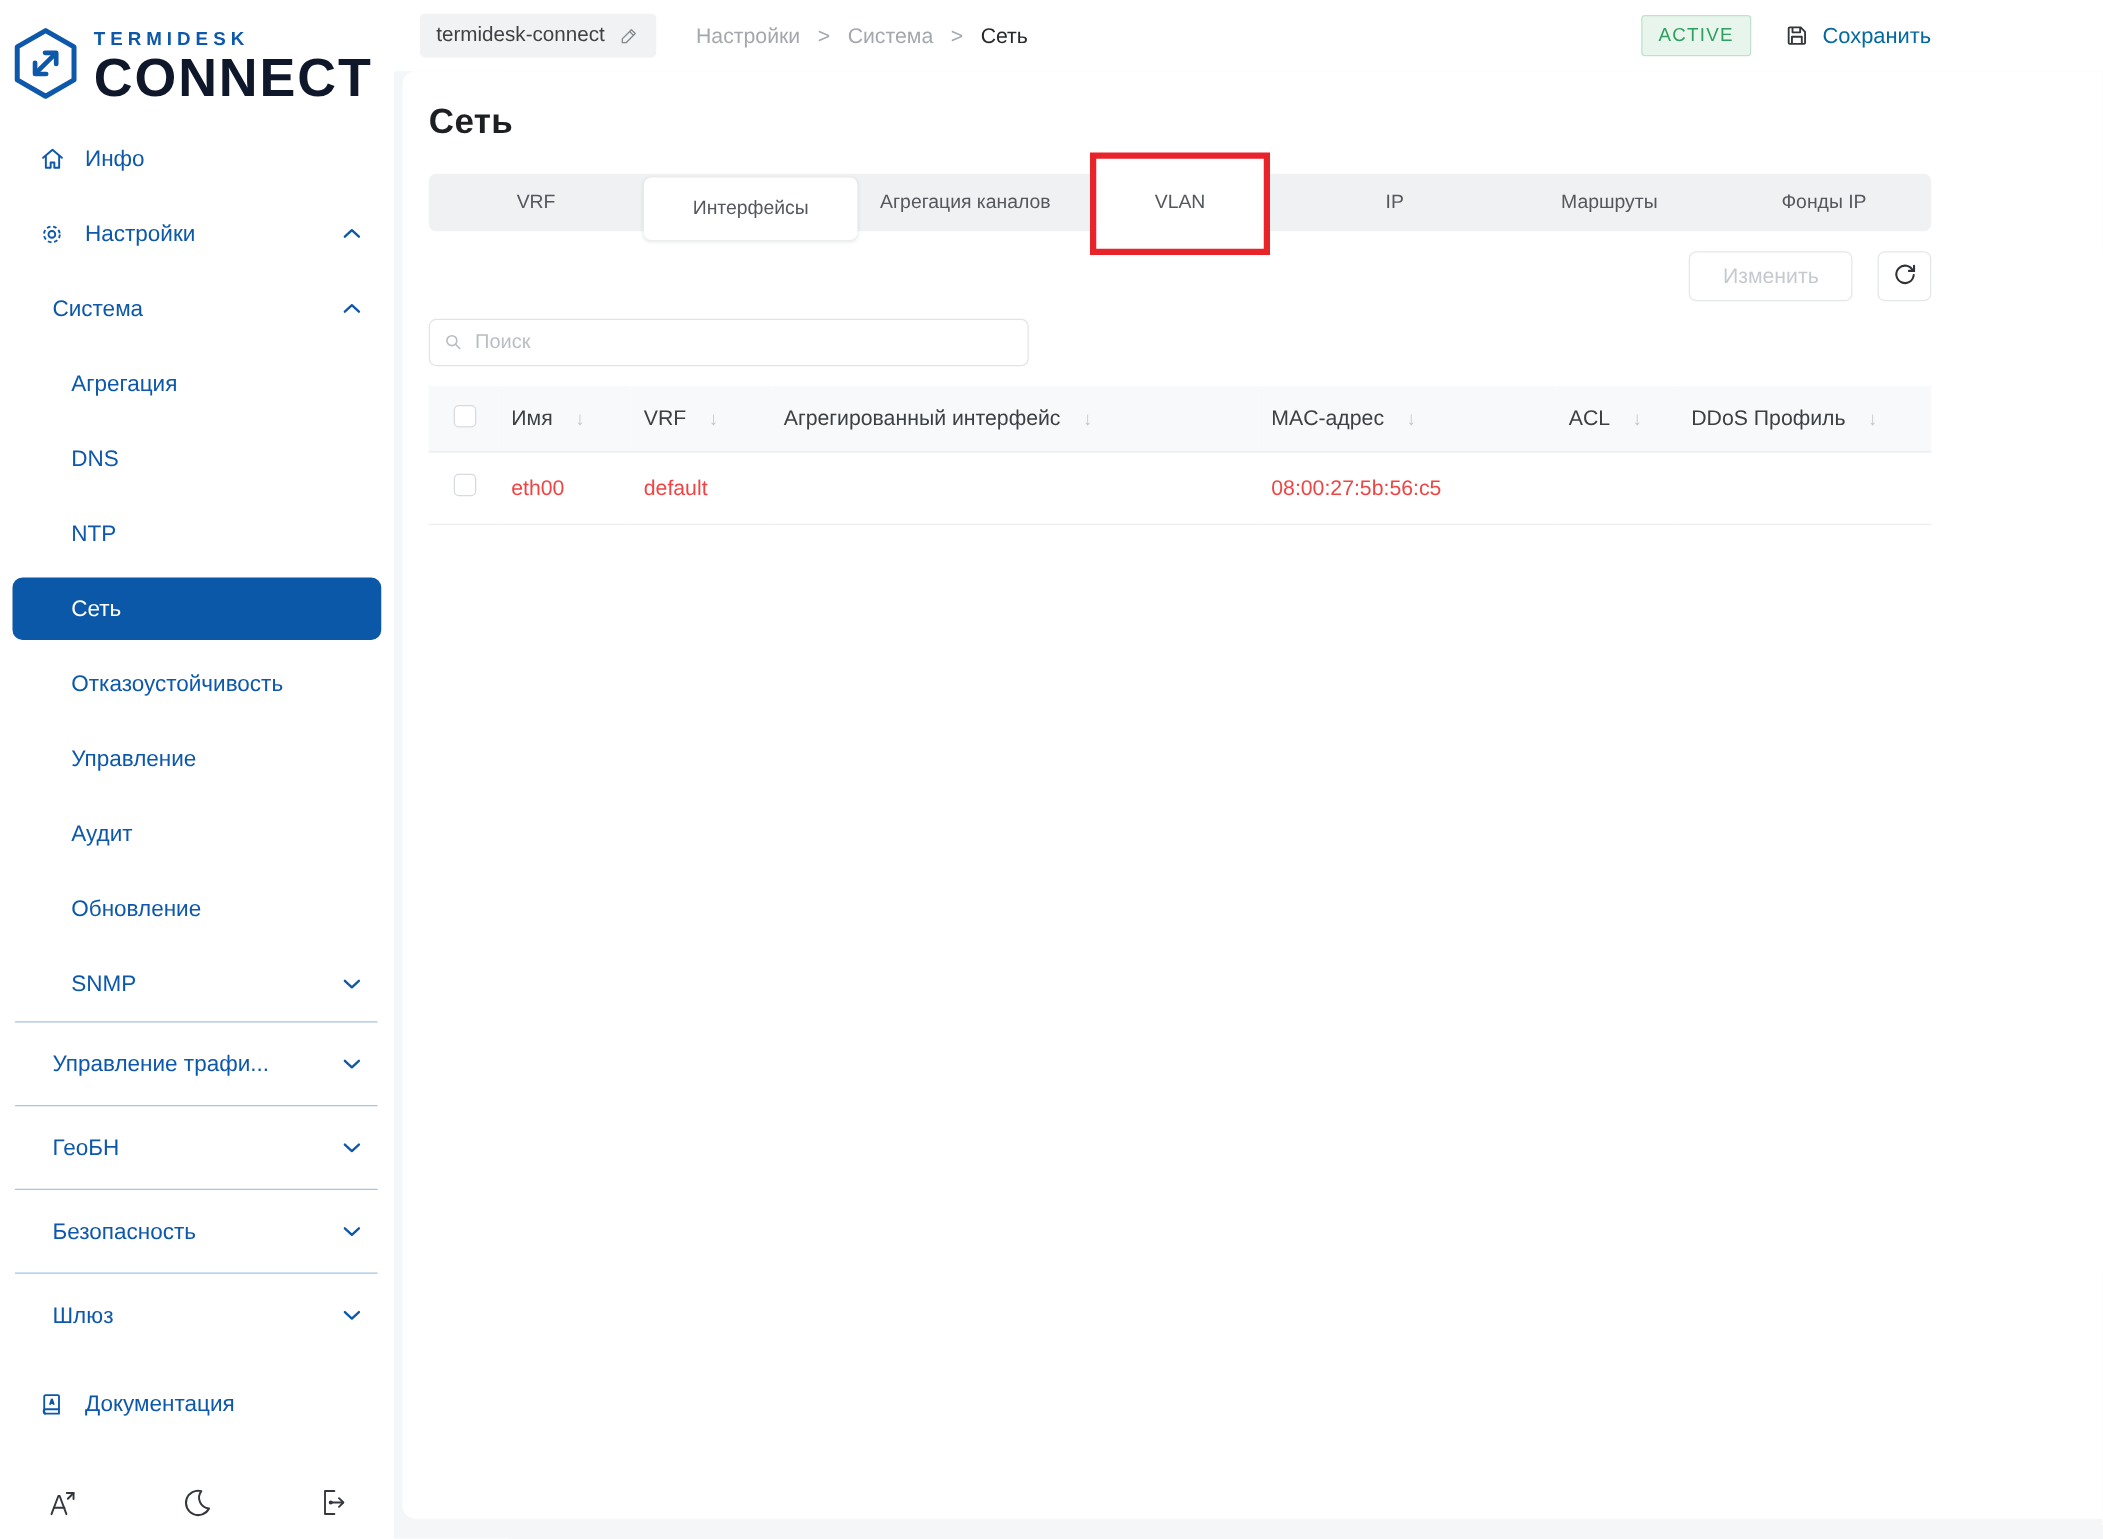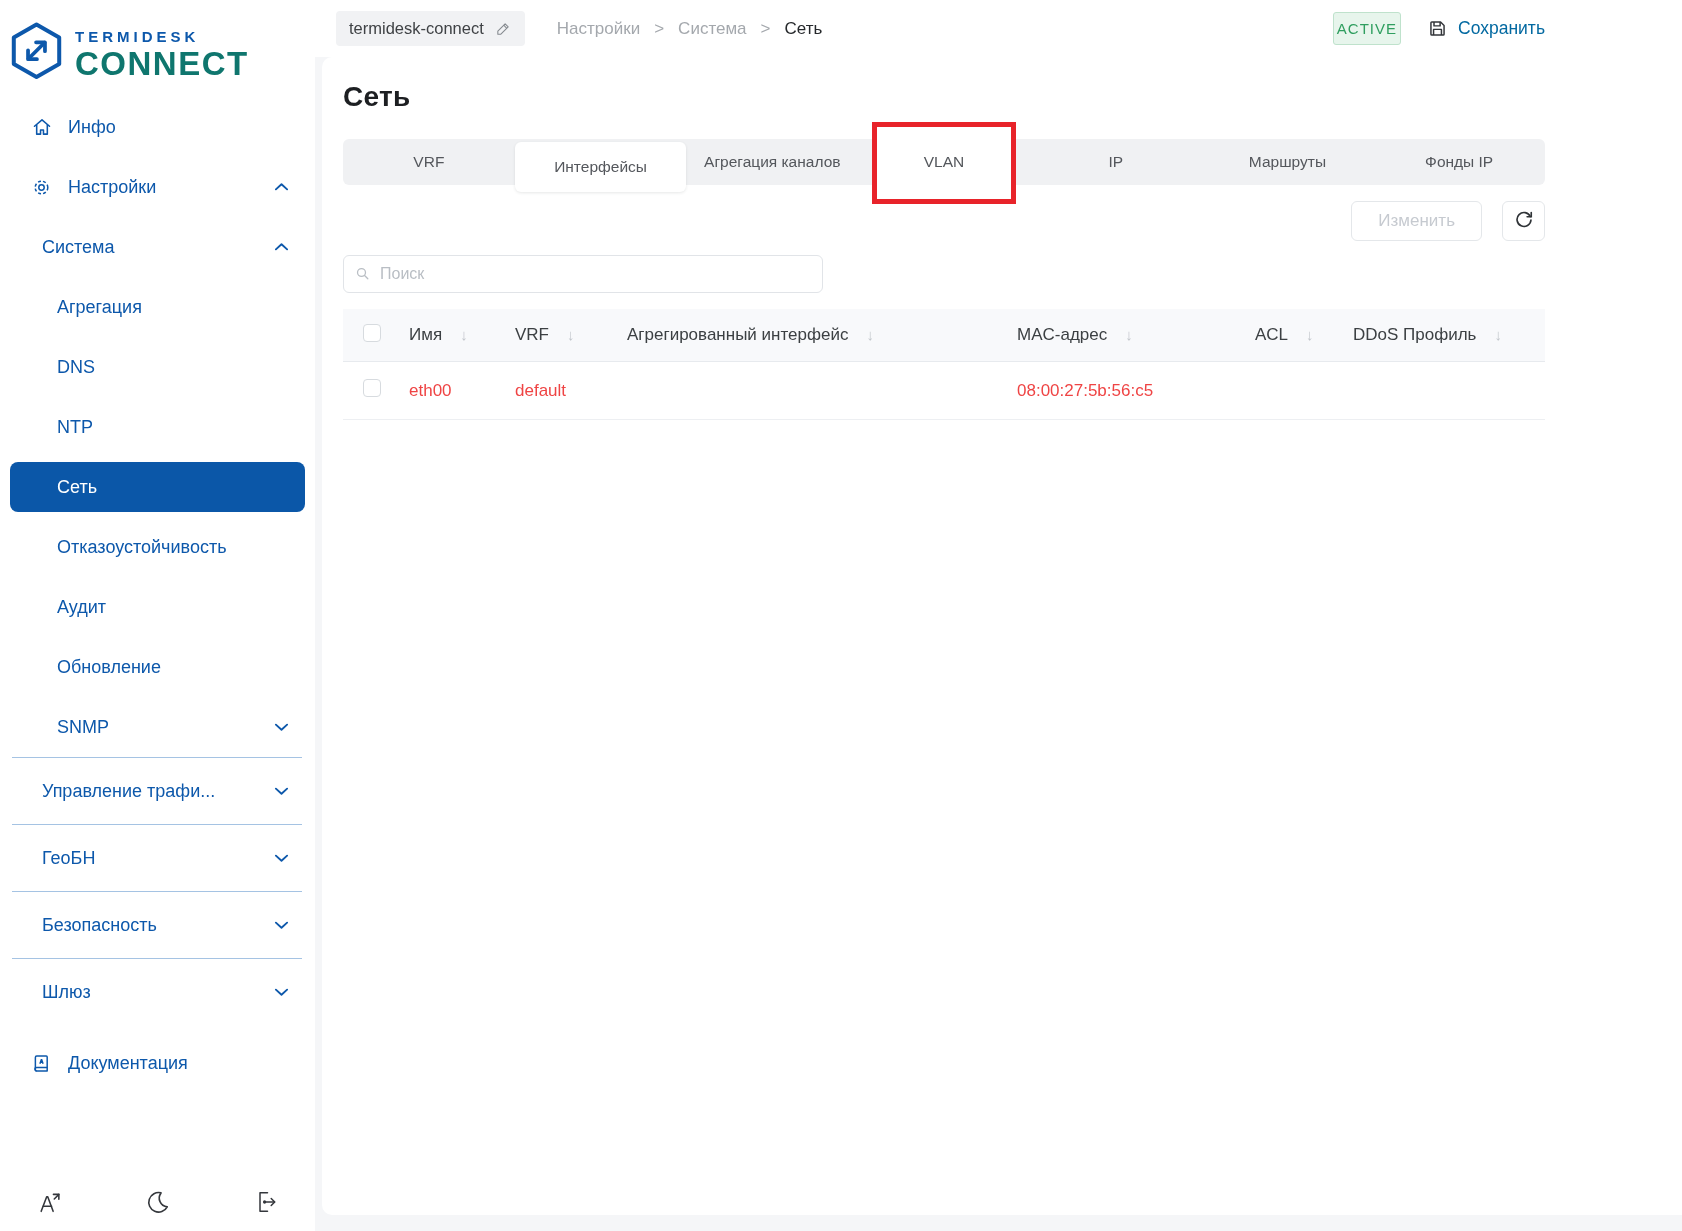--- a/index.html
+++ b/index.html
@@ -8,21 +8,21 @@
     font-family:"Liberation Sans",sans-serif;color:#3c4043;
     -webkit-font-smoothing:antialiased;
   }
   .app{display:flex;width:100%;height:100%;}
 
   
   .sidebar{flex:0 0 315px;width:315px;background:#fff;position:relative;box-sizing:border-box;}
   .brand{height:97px;display:flex;align-items:center;gap:10px;padding:12px 6px 0 8px;box-sizing:border-box;cursor:pointer;}
   .brand-text{display:flex;flex-direction:column;line-height:1;}
   .brand-top{font-size:15px;font-weight:700;letter-spacing:4px;color:#0d58ab;}
-  .brand-bottom{font-size:33px;font-weight:600;letter-spacing:1.5px;color:#0f766e;margin-top:3px;}
+  .brand-bottom{font-size:43px;font-weight:600;letter-spacing:1.5px;color:#0f172a;margin-top:3px;}
 
   .nav{display:flex;flex-direction:column;}
   .nav-item{height:60px;display:flex;align-items:center;color:#0d58ab;font-size:18px;font-weight:500;
     position:relative;cursor:pointer;box-sizing:border-box;}
   .nav-item .ic{display:inline-flex;width:23px;justify-content:center;margin-right:15px;color:#0d58ab;}
   .nav-item .chev{position:absolute;right:26px;display:inline-flex;color:#0d58ab;}
   .lvl1{padding-left:30px;}
   .lvl2{padding-left:42px;}
   .lvl3{padding-left:57px;}
   .nav-item.active{background:#0b57a8;color:#fff;border-radius:8px;margin:5px 10px;height:50px;padding-left:47px;}
@@ -39,21 +39,21 @@
     padding:0 137px 0 21px;box-sizing:border-box;}
   .device-pill{background:#f1f2f4;border-radius:4px;padding:8px 13px;display:flex;align-items:center;gap:11px;
     font-size:16.5px;color:#3f4245;cursor:pointer;}
   .device-pill .pencil{color:#84898e;display:inline-flex;}
   .crumbs{display:flex;align-items:center;gap:14px;font-size:17px;color:#a4a8ad;}
   .crumb{cursor:pointer;}
   .crumb.current{color:#26292c;cursor:default;}
   .crumb-sep{color:#a4a8ad;}
   .topbar-right{margin-left:auto;display:flex;align-items:center;gap:26px;}
   .badge{font-size:15px;letter-spacing:1px;color:#2f9e5f;background:#e7f5ec;border:1px solid #bfe2cc;
-    border-radius:3px;padding:7px 3px;}
+    border-radius:3px;padding:7px 13px;}
   .save-btn{display:flex;align-items:center;gap:10px;background:none;border:none;font-size:17.5px;color:#0369a1;
     font-family:inherit;cursor:pointer;padding:0;}
   .save-btn .ic{display:inline-flex;color:#33363a;}
 
   .main-wrap{flex:1;background:#f5f6f8;padding:0 0 16px 7px;box-sizing:border-box;display:flex;min-height:0;}
   .card{background:#fff;border-radius:10px 0 0 10px;flex:1;box-sizing:border-box;
     padding:18px 137px 20px 21px;position:relative;}
   .page-title{font-size:28px;font-weight:700;color:#1d1f22;margin:6px 0 26px 0;letter-spacing:.3px;}
 
   
@@ -151,20 +151,23 @@
           <span>DNS</span>
         </div>
         <div class="nav-item lvl3">
           <span>NTP</span>
         </div>
         <div class="nav-item lvl3 active">
           <span>Сеть</span>
         </div>
         <div class="nav-item lvl3">
           <span>Отказоустойчивость</span>
+        </div>
+        <div class="nav-item lvl3">
+          <span>Управление</span>
         </div>
         <div class="nav-item lvl3">
           <span>Аудит</span>
         </div>
         <div class="nav-item lvl3">
           <span>Обновление</span>
         </div>
         <div class="nav-item lvl3">
           <span>SNMP</span>
           <span class="chev">

